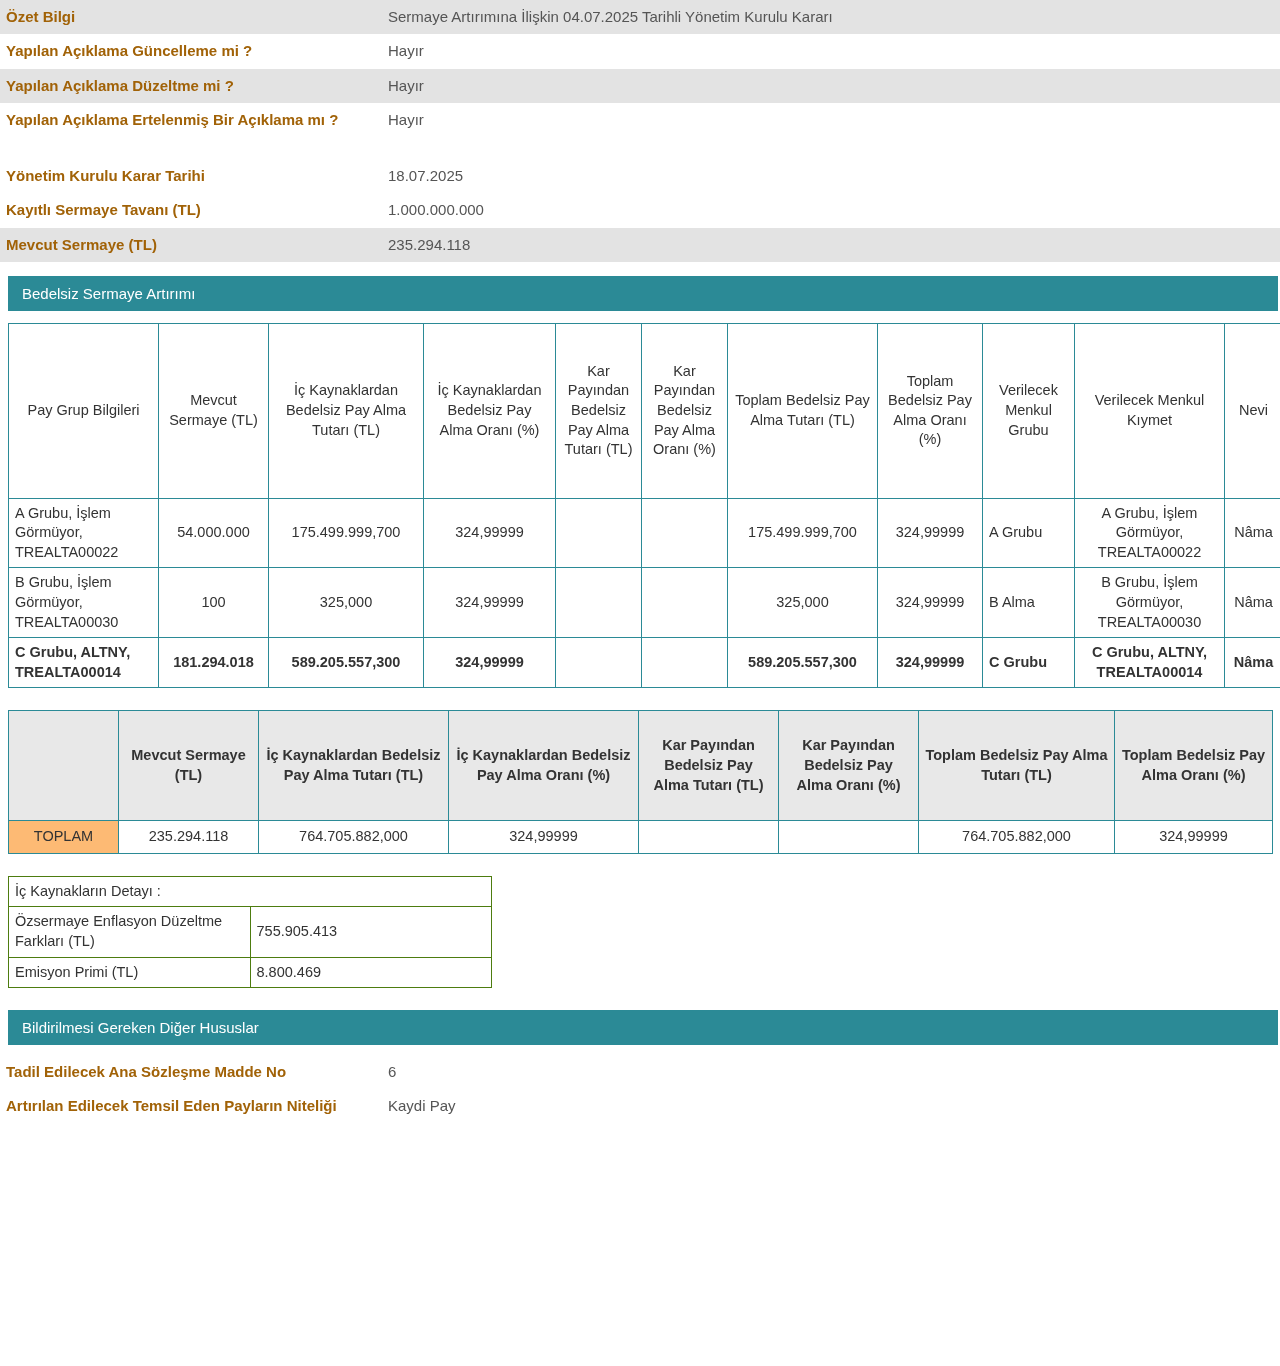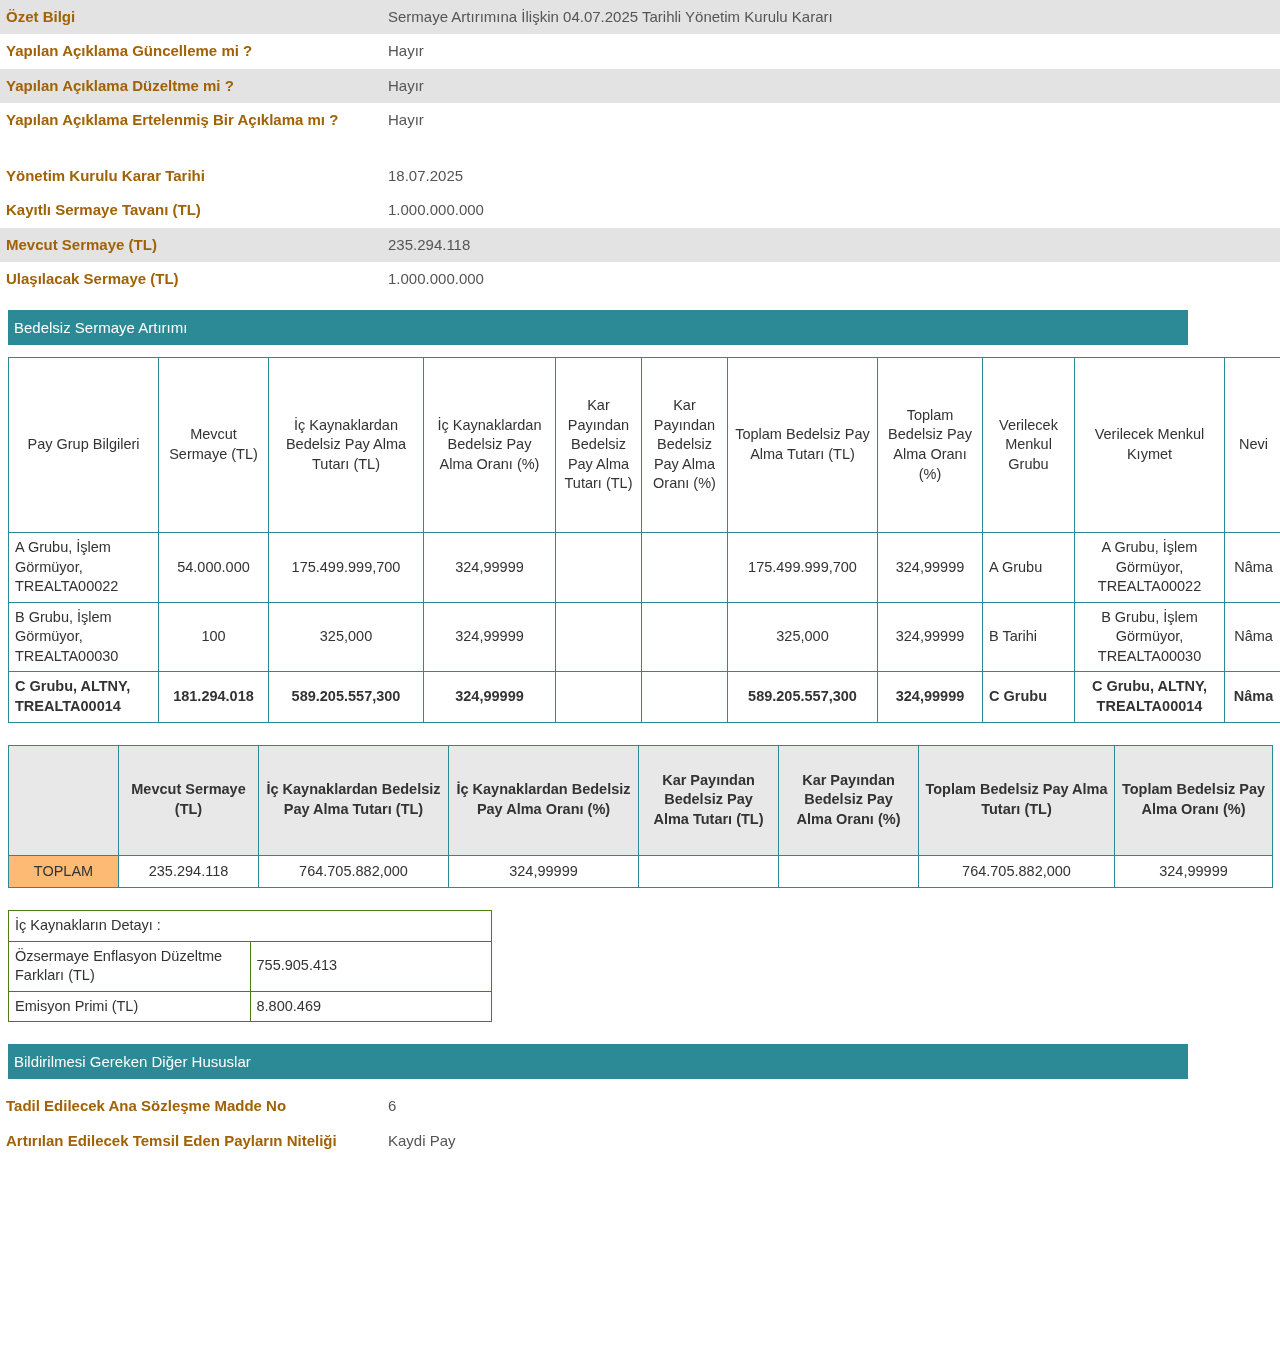--- a/index.html
+++ b/index.html
@@ -49,22 +49,22 @@
 
   .spacer-18 { height: 22px; }
   .spacer-12 { height: 14px; }
   .spacer-8  { height: 10px; }
 
   
   .section-bar {
     background: #2b8a96;
     color: #ffffff;
     font-size: 15px;
-    padding: 9px 6px;
-    width: 1180px;
+    padding: 9px 14px;
+    width: 1270px;
     margin: 0 8px;
     font-weight: normal;
   }
 
   
   .grid {
     border-collapse: collapse;
     margin: 12px 8px 0 8px;
     width: 1264px;
     table-layout: fixed;
@@ -172,24 +172,20 @@
         <td class="k">Yönetim Kurulu Karar Tarihi</td>
         <td class="v">18.07.2025</td>
       </tr>
       <tr class="kv-row-plain">
         <td class="k">Kayıtlı Sermaye Tavanı (TL)</td>
         <td class="v">1.000.000.000</td>
       </tr>
       <tr class="kv-row-alt">
         <td class="k">Mevcut Sermaye (TL)</td>
         <td class="v">235.294.118</td>
-      </tr>
-      <tr class="kv-row-plain">
-        <td class="k">Ulaşılacak Sermaye (TL)</td>
-        <td class="v">1.000.000.000</td>
       </tr>
     </tbody>
   </table>
 
   <div class="spacer-12"></div>
 
   <div class="section-bar">Bedelsiz Sermaye Artırımı</div>
 
   <table class="grid">
     <colgroup>
@@ -236,21 +232,21 @@
       </tr>
       <tr>
         <td class="rowhead">B Grubu, İşlem Görmüyor, TREALTA00030</td>
         <td>100</td>
         <td>325,000</td>
         <td>324,99999</td>
         <td></td>
         <td></td>
         <td>325,000</td>
         <td>324,99999</td>
-        <td class="rowhead">B Tarihi</td>
+        <td class="rowhead">B Alma</td>
         <td>B Grubu, İşlem Görmüyor, TREALTA00030</td>
         <td>Nâma</td>
       </tr>
       <tr class="bold">
         <td class="rowhead">C Grubu, ALTNY, TREALTA00014</td>
         <td>181.294.018</td>
         <td>589.205.557,300</td>
         <td>324,99999</td>
         <td></td>
         <td></td>

